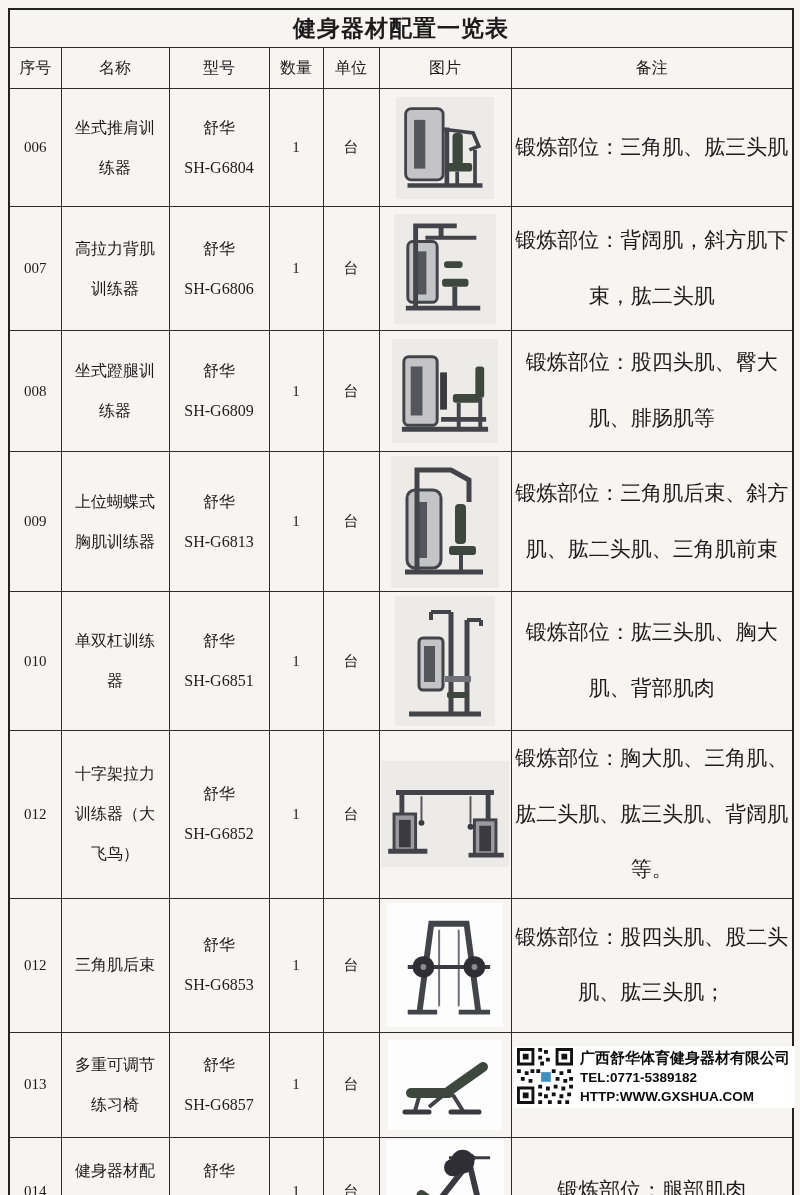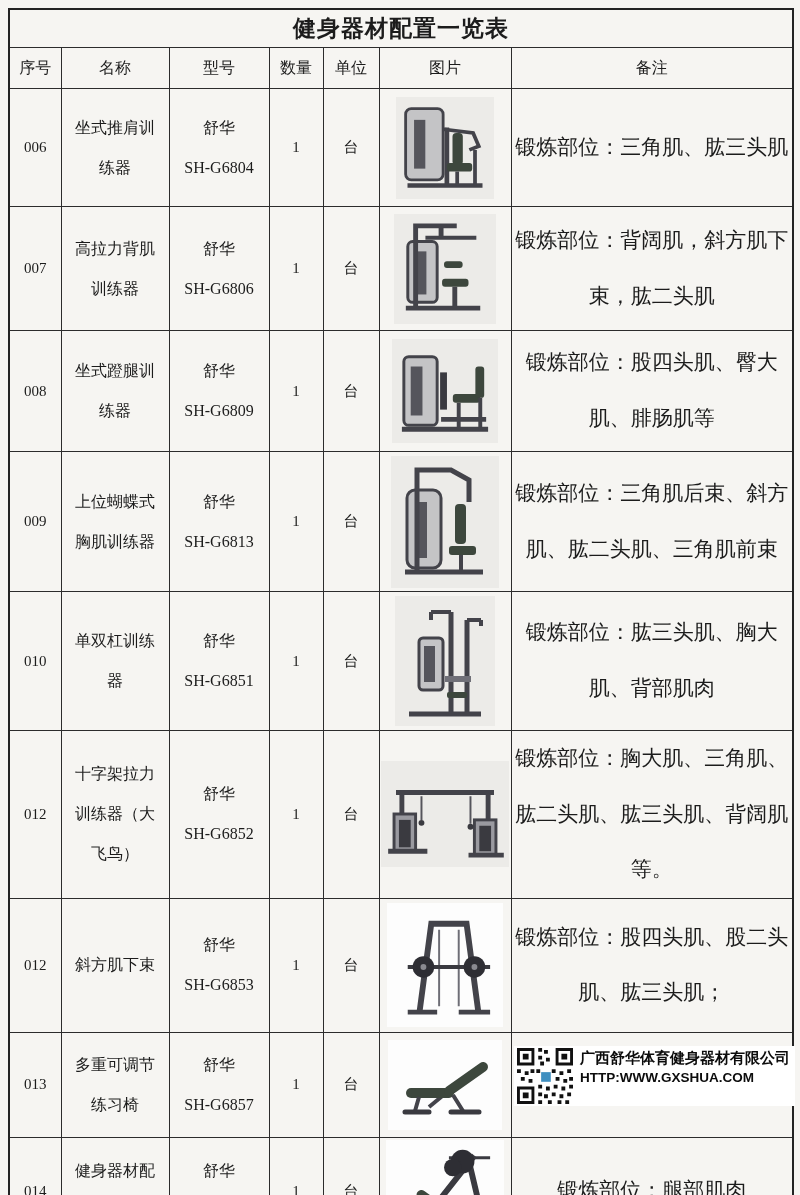--- a/index.html
+++ b/index.html
@@ -253,21 +253,21 @@
             <path d="M6 88 H46 M88 92 H124" stroke="#43434a" stroke-width="5" fill="none"></path>
           </svg>
         </div>
       </td>
       <td class="c-remark">锻炼部位：胸大肌、三角肌、肱二头肌、肱三头肌、背阔肌等。</td>
     </tr>
 
     <tr style="height:134px">
       <td class="c-no">012</td>
       <td class="c-name">
-            <div class="wrapbox">斜方肌下束</div>
+            <div class="wrapbox">三角肌后束</div>
           </td>
       <td class="c-model">
         <div>舒华</div>
         <div>SH-G6853</div>
       </td>
       <td class="c-qty">1</td>
       <td class="c-unit">台</td>
       <td class="c-img">
         <div class="imgbox white" style="width:116px;height:124px">
           <svg viewBox="0 0 104 112" width="102" height="110">
@@ -344,16 +344,17 @@
     <svg viewBox="0 0 29 29" width="56" height="56">
       <rect width="29" height="29" fill="#ffffff"></rect>
       <path fill="#111111" d="M0 0h9v9H0z M20 0h9v9h-9z M0 20h9v9H0z"></path>
       <path fill="#ffffff" d="M1.5 1.5h6v6h-6z M21.5 1.5h6v6h-6z M1.5 21.5h6v6h-6z"></path>
       <path fill="#111111" d="M3 3h3v3H3z M23 3h3v3h-3z M3 23h3v3H3z"></path>
       <path fill="#111111" d="M11 0h2v2h-2z M14 1h2v2h-2z M11 4h2v2h-2z M15 5h2v2h-2z M12 7h2v2h-2z M0 11h2v2H0z M4 12h2v2H4z M7 11h2v2H7z M10 11h2v2h-2z M18 11h2v2h-2z M22 12h2v2h-2z M26 11h2v2h-2z M2 15h2v2H2z M6 16h2v2H6z M20 15h2v2h-2z M24 16h2v2h-2z M27 15h2v2h-2z M11 19h2v2h-2z M15 20h2v2h-2z M19 19h2v2h-2z M23 20h2v2h-2z M27 19h2v2h-2z M11 23h2v2h-2z M14 24h2v2h-2z M18 23h2v2h-2z M22 24h2v2h-2z M26 23h2v2h-2z M11 27h2v2h-2z M16 27h2v2h-2z M21 27h2v2h-2z M25 27h2v2h-2z"></path>
       <rect x="12.5" y="12.5" width="5" height="5" fill="#3f8fc0"></rect>
     </svg>
     <div class="wm-text">
       <span class="wm-company">广西舒华体育健身器材有限公司</span>
+      <span class="wm-line">TEL:0771-5389182</span>
       <span class="wm-line">HTTP:WWW.GXSHUA.COM</span>
     </div>
   </div>
 </div>
 
 </body></html>

